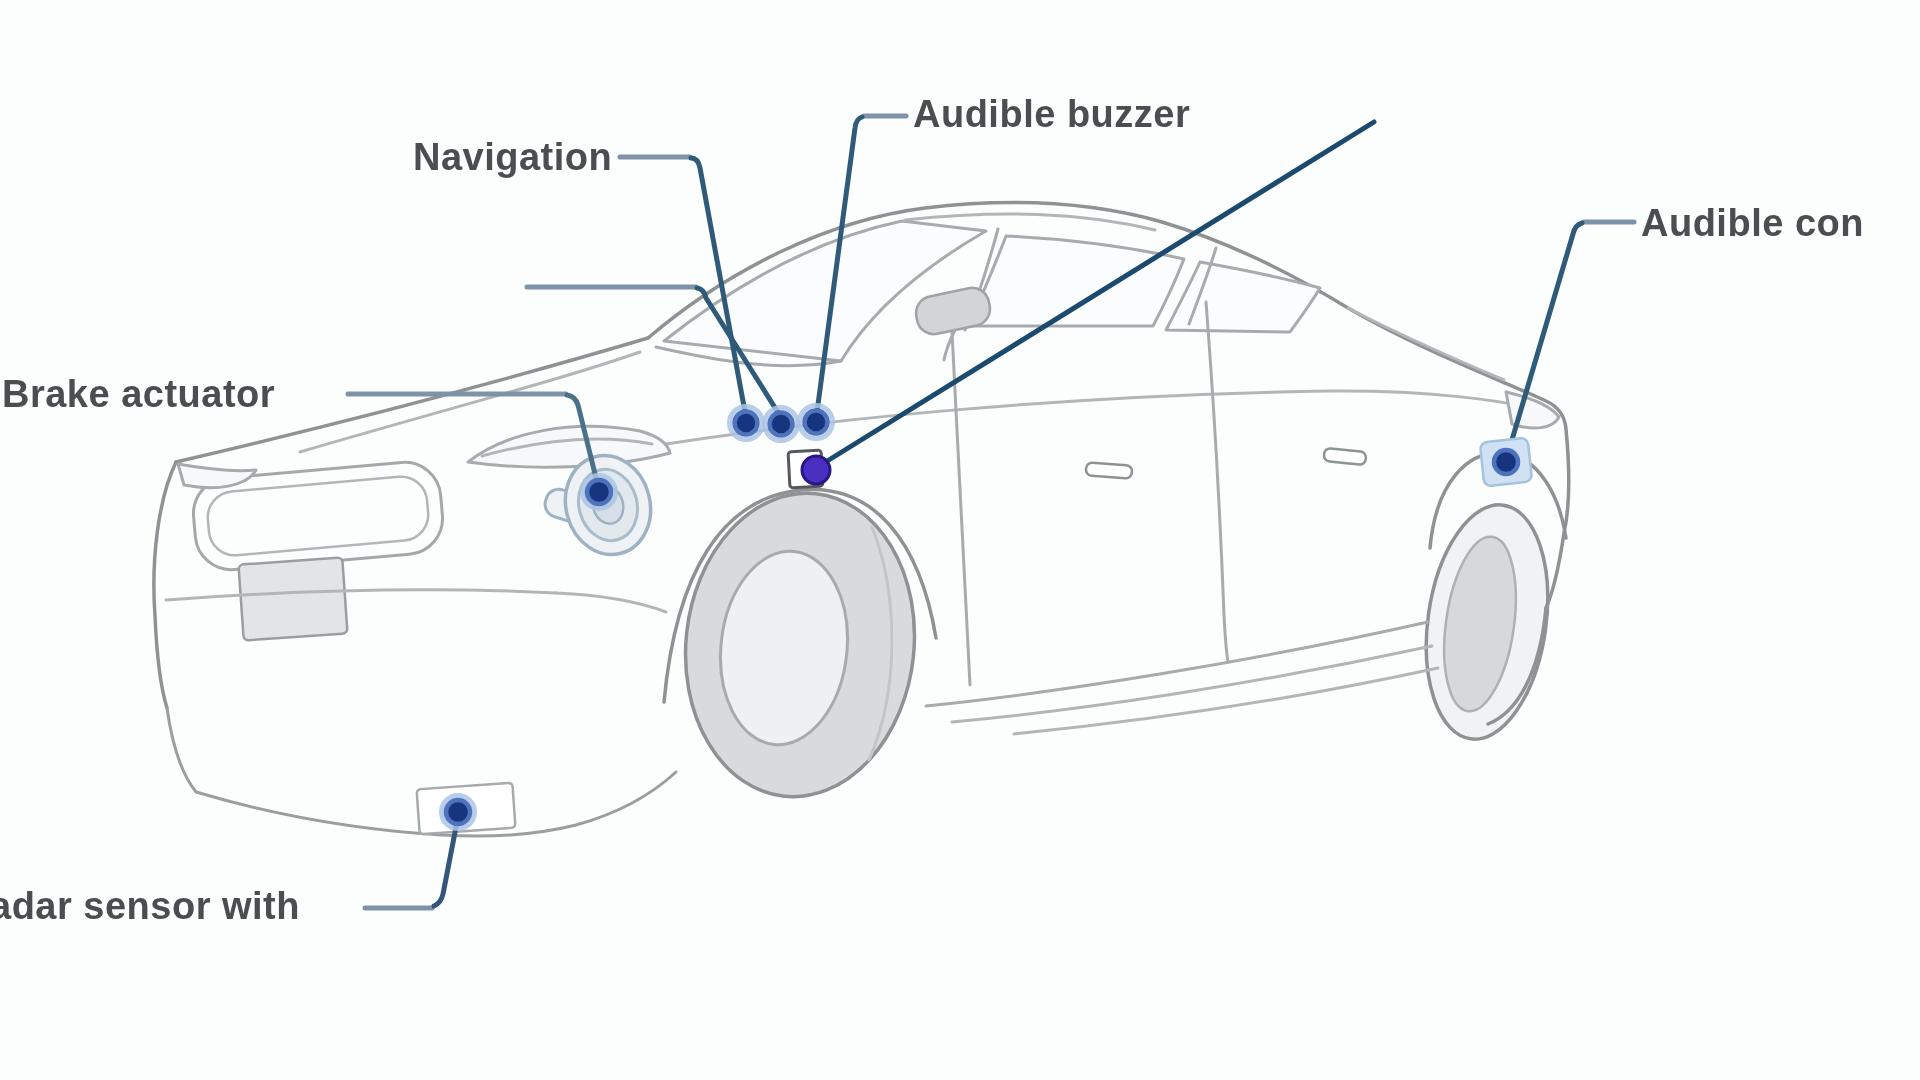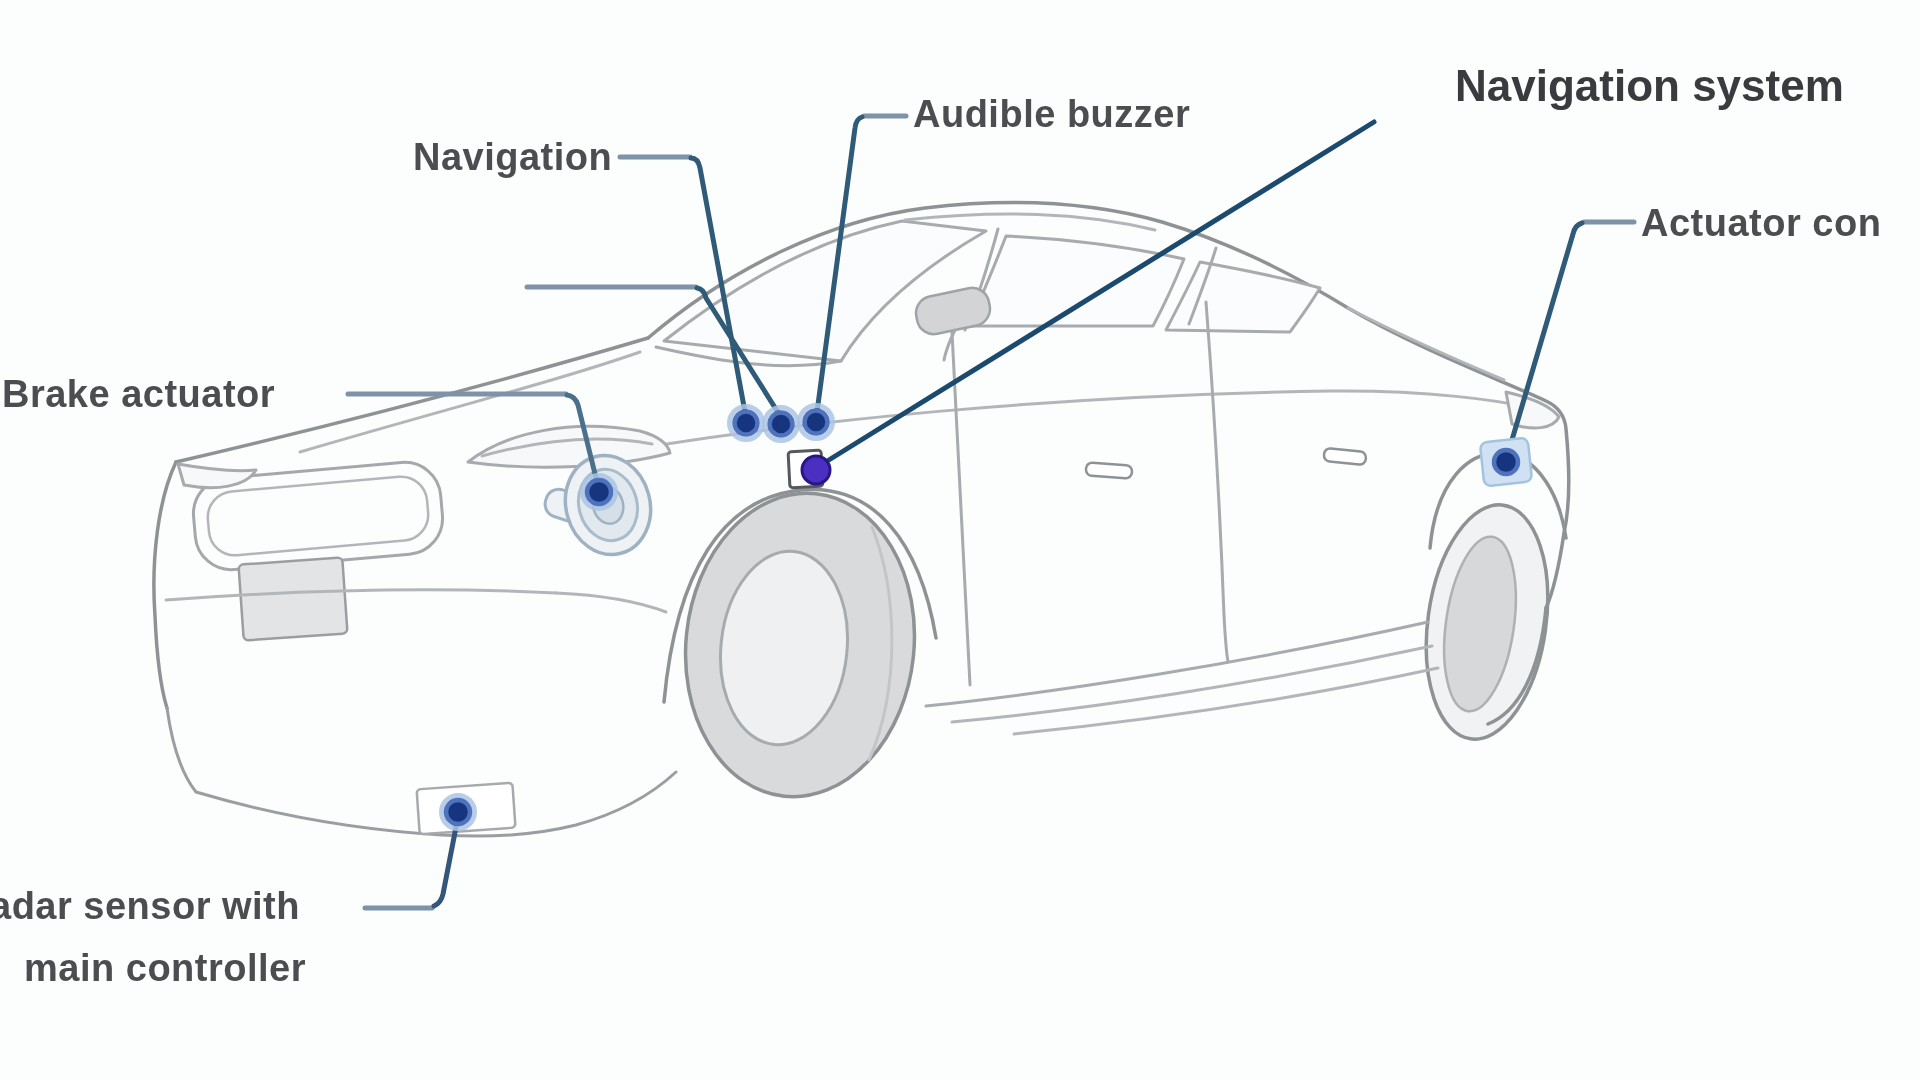--- a/index.html
+++ b/index.html
@@ -169,18 +169,16 @@
       <g>
         <rect x="1482" y="440" width="48" height="44" rx="7" transform="rotate(-6 1506 462)" fill="#cfe1f2" stroke="#a3c3de" stroke-width="2.5"></rect>
         <circle cx="1506" cy="462" r="12" fill="#16357e" stroke="#4e72bc" stroke-width="4.5"></circle>
       </g>
     </g>
   </svg>
 
   <div class="lbl" style="left:413px;top:137px;">Navigation</div>
   <div class="lbl" style="left:2px;top:374px;">Brake actuator</div>
   <div class="lbl" style="left:913px;top:94px;">Audible buzzer</div>
-  <div class="lbl lbl-nav" style="left:1455px;top:62px;">Navigation system</div>
-  <div class="lbl" style="left:1641px;top:203px;">Actuator con</div>
+  <div class="lbl" style="left:1641px;top:203px;">Audible con</div>
   <div class="lbl" style="left:-10px;top:886px;">adar sensor with</div>
-  <div class="lbl" style="left:24px;top:948px;">main controller</div>
 
 </div>
 
 </body></html>

